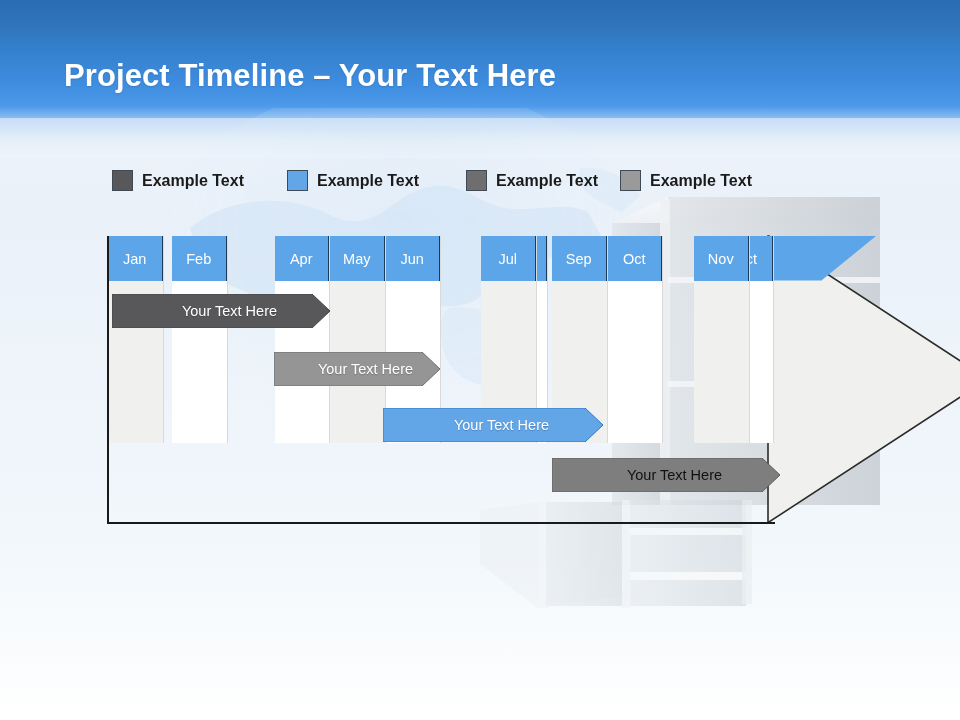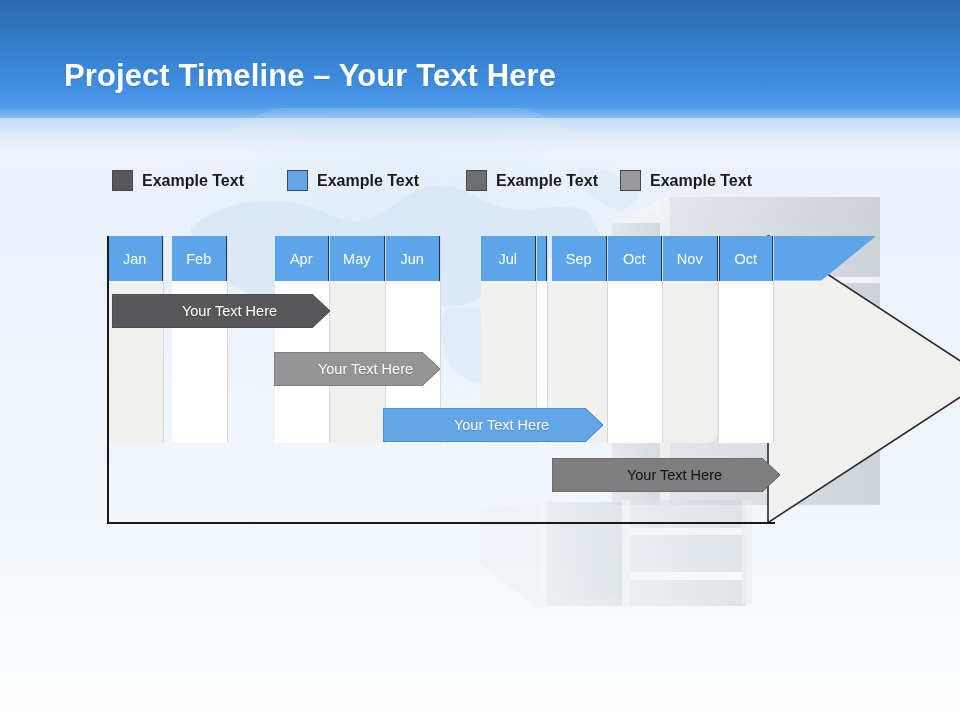--- a/index.html
+++ b/index.html
@@ -199,21 +199,21 @@
         <polygon points="0,1 0,287 1,287 220,144 1,1" fill="#f0f0ee" stroke="#2b2b2b" stroke-width="1.6"></polygon>
         <polygon points="0,1 108,1 54,45 0,45" fill="#5ba5e8" stroke="none"></polygon>
         <line x1="0" y1="45" x2="54" y2="45" stroke="#5ba5e8" stroke-width="1"></line>
       </svg>
     </div>
 
     <div class="grid">
         <div class="col plain" style="left: 610.5px;">
           <div class="hd">Oct</div>
         </div>
-        <div class="col shade" style="left: 555px; border-radius: 11px;">
+        <div class="col shade" style="left: 586px;">
           <div class="hd">Nov</div>
         </div>
         <div class="col plain" style="left: 499.5px;">
           <div class="hd">Oct</div>
         </div>
         <div class="col shade" style="left: 444px;">
           <div class="hd">Sep</div>
         </div>
         <div class="col plain" style="left: 384px; padding-left: 40px;">
           <div class="hd">Aug</div>

